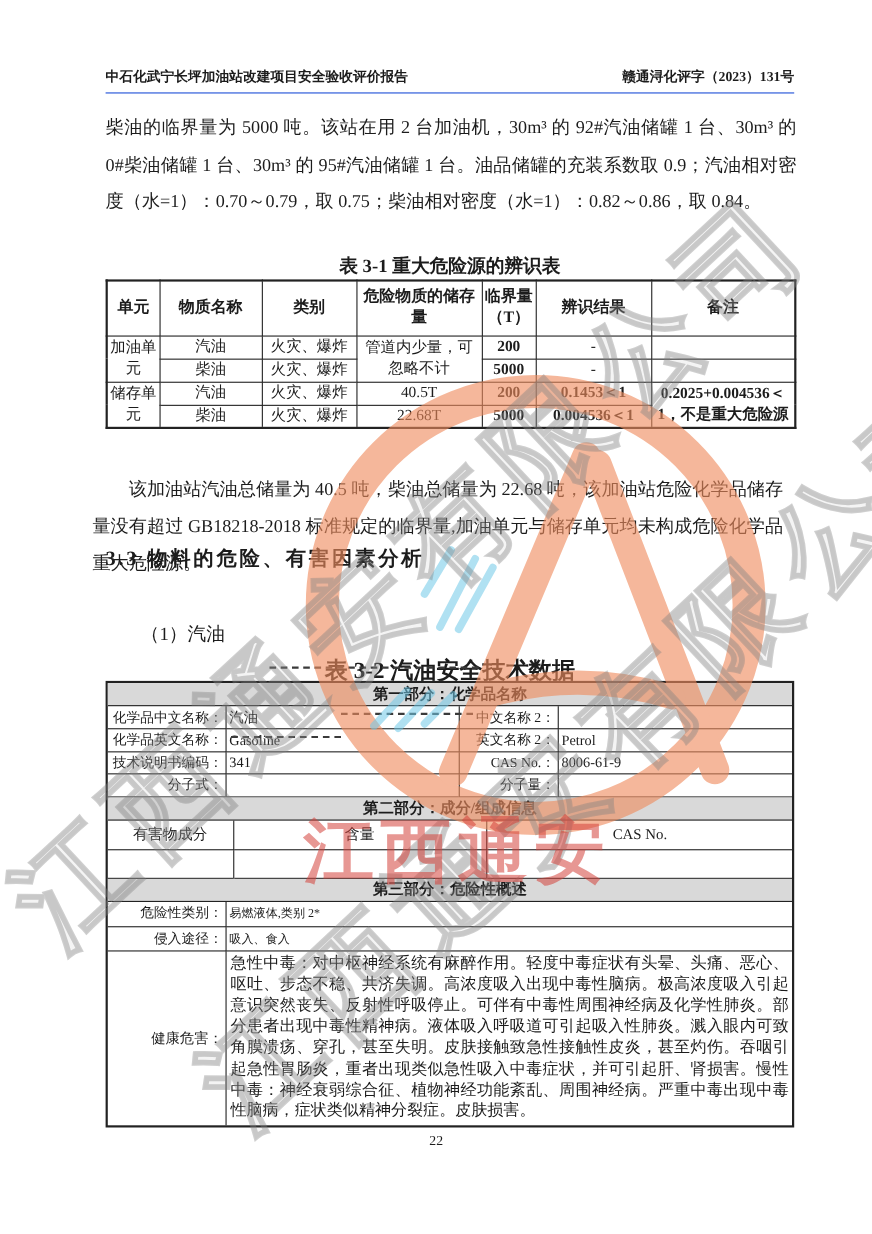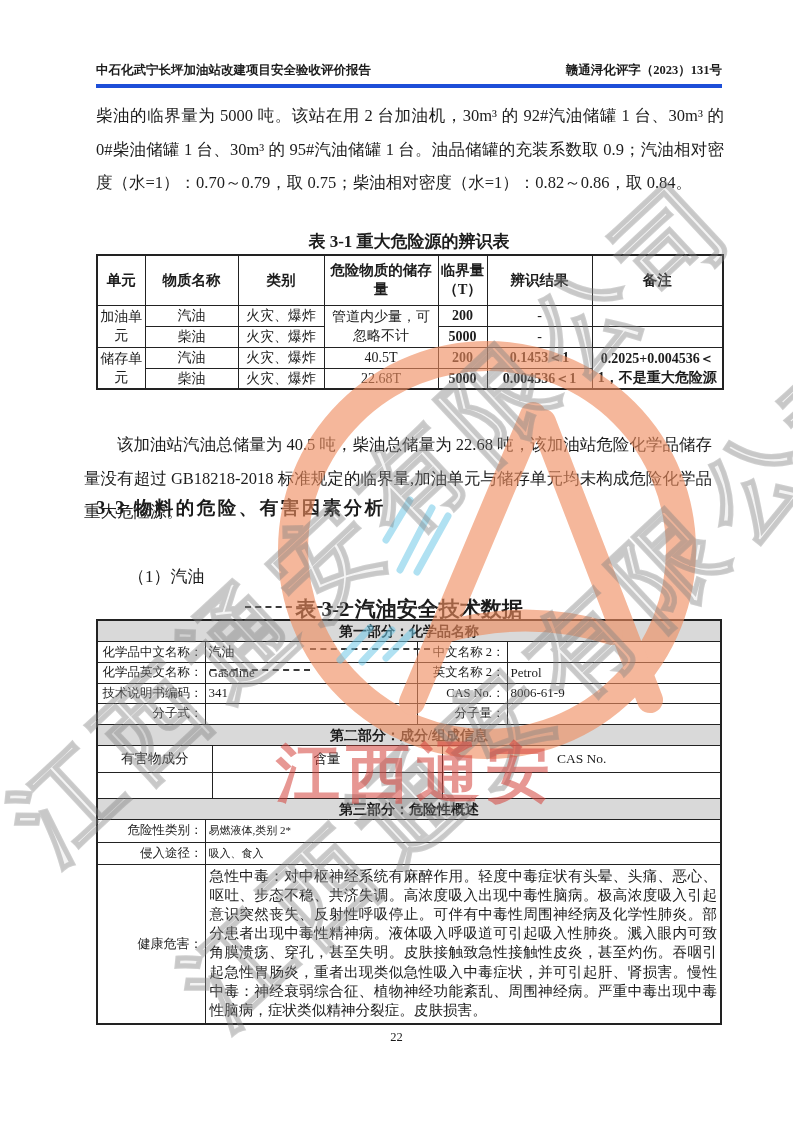--- a/index.html
+++ b/index.html
@@ -10,21 +10,21 @@
   
   .wm { position:absolute; inset:0; pointer-events:none; z-index:6; }
   .wm-gray { position:absolute; white-space:nowrap; font-weight:700; font-size:104px; letter-spacing:14px;
              color:rgba(150,150,150,0.10); -webkit-text-stroke:2px rgba(130,130,130,0.38);
              transform:rotate(-43deg); transform-origin:0 50%; }
   .wm-red  { position:absolute; left:276px; top:730px; font-weight:700; font-size:64px; letter-spacing:6px;
              color:rgba(211,66,58,0.55); white-space:nowrap; }
 
   
   .hdr { position:absolute; left:96px; top:62px; width:626px; display:flex; justify-content:space-between;
-         align-items:flex-end; border-bottom:4px solid #1d4ed8; padding-bottom:5px; font-size:12.5px; font-weight:700; }
+         align-items:flex-end; border-bottom:1px solid #1d4ed8; padding-bottom:5px; font-size:12.5px; font-weight:700; }
 
   
   .p1 { position:absolute; left:96px; top:99px; width:628px; font-size:16.5px; line-height:33.5px; text-align:justify; }
   .p2 { position:absolute; left:84px; top:392px; width:628px; font-size:16.5px; line-height:33.5px; text-align:justify; text-indent:33px;margin-top:36px; }
   .t1-title { position:absolute; left:96px; top:230px; width:626px; text-align:center; font-size:17px; font-weight:700; }
   .h33  { position:absolute; left:96px; top:495px; font-size:18.5px; font-weight:700; letter-spacing:2.5px; }
   .h331 { position:absolute; left:96px; top:531px; font-size:17.5px; font-weight:700; }
   .h-item { position:absolute; left:128px; top:565px; font-size:17px; font-weight:400; }
   .t2-title { position:absolute; left:96px; top:595px; width:626px; text-align:center; font-size:21px; font-weight:700; }
   .pagenum { position:absolute; left:0; top:1030px; width:793px; text-align:center; font-size:12.5px; }

